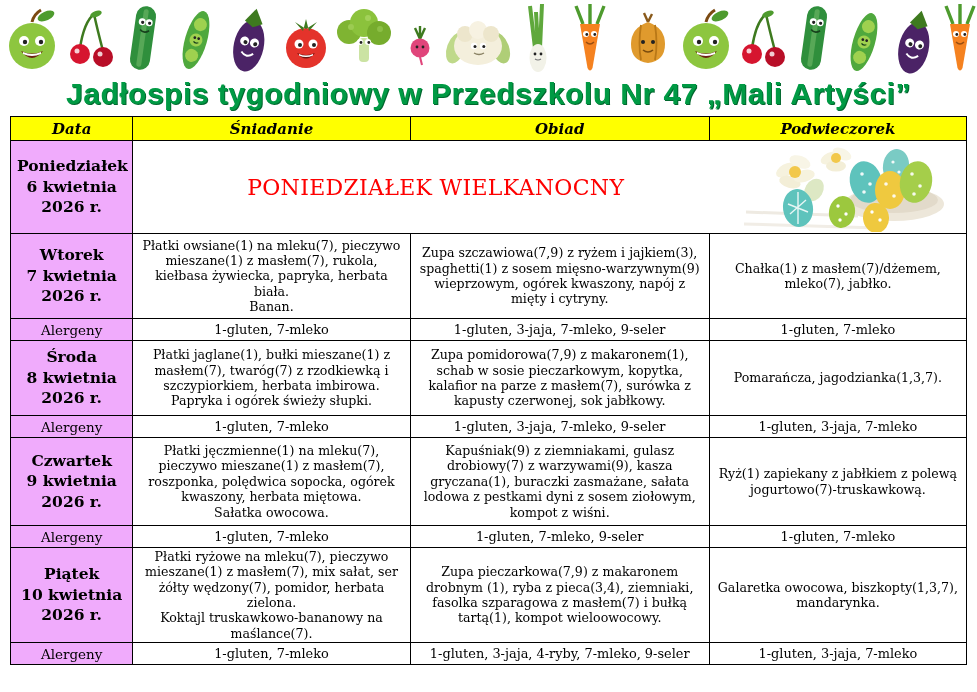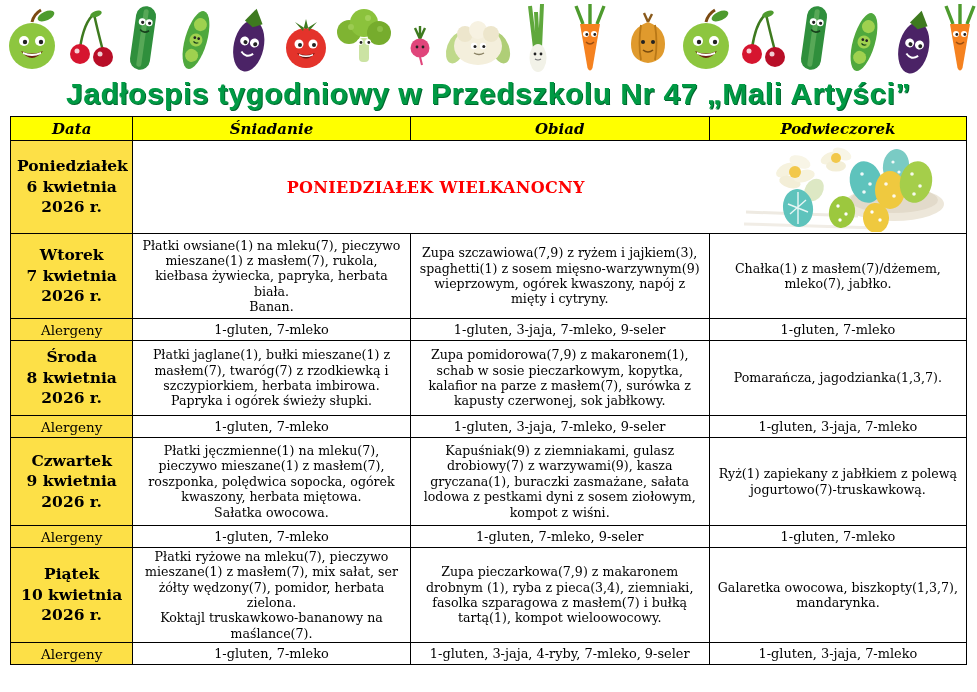--- a/index.html
+++ b/index.html
@@ -14,32 +14,32 @@
     text-align:center;margin:1px 16px 5px;
     font-family:"Liberation Sans",sans-serif;font-weight:bold;
     font-size:30px;color:#009A44;letter-spacing:.5px;
     text-shadow:1px 1px 0 #00672E;
   }
 
   
   table.menu{border-collapse:collapse;margin:0 auto;width:957px;table-layout:fixed;}
   th,td{border:1.6px solid #000;text-align:center;vertical-align:middle;padding:1px 6px;}
   th{background:#FFFF00;font-size:15px;font-weight:bold;height:21px;font-style:italic;}
-  .ycell{background:#fde047;}
+  .ycell{background:#f0abfc;}
   .date-cell{font-weight:bold;font-size:15.5px;line-height:1.32;}
   .menu-cell{font-size:12.6px;line-height:1.22;white-space:pre-line;}
   .allerg-label{font-size:13.5px;}
   .allerg-cell{font-size:12.9px;}
   tr.h-mon{height:93px;} tr.h-tue{height:85px;} tr.h-wed{height:75px;margin-left:20px;}
   tr.h-thu{height:88px;padding-left:40px;} tr.h-fri{height:87px;} tr.h-al{height:22px;}
 
   .holiday-cell{padding:0;}
   .holiday-inner{display:flex;align-items:center;height:100%;}
   .holiday-text{
-    flex:1;color:#FE0000;font-weight:bold;font-size:16px;
+    flex:1;color:#FE0000;font-weight:normal;font-size:22px;
     font-family:"DejaVu Serif",serif;letter-spacing:.3px;
   }
   .easter{flex:0 0 auto;width:228px;height:90px;}
 
   
   .footer{
     text-align:center;margin-top:3px;color:#E80000;
     font-weight:bold;font-style:italic;font-size:14.5px;
   }
   .footer span{text-decoration:underline;}

